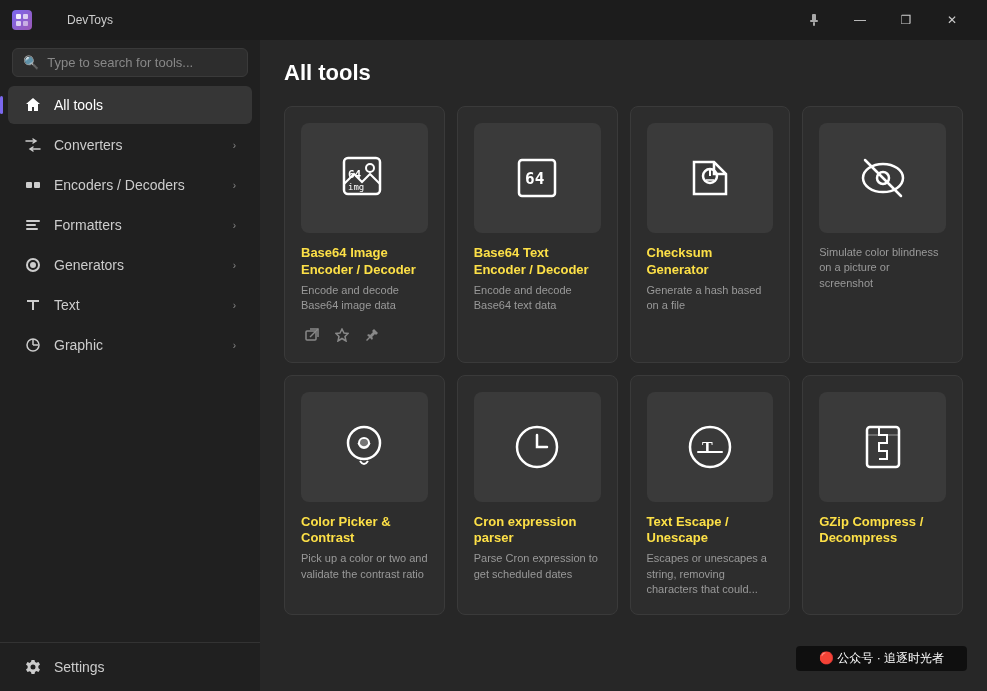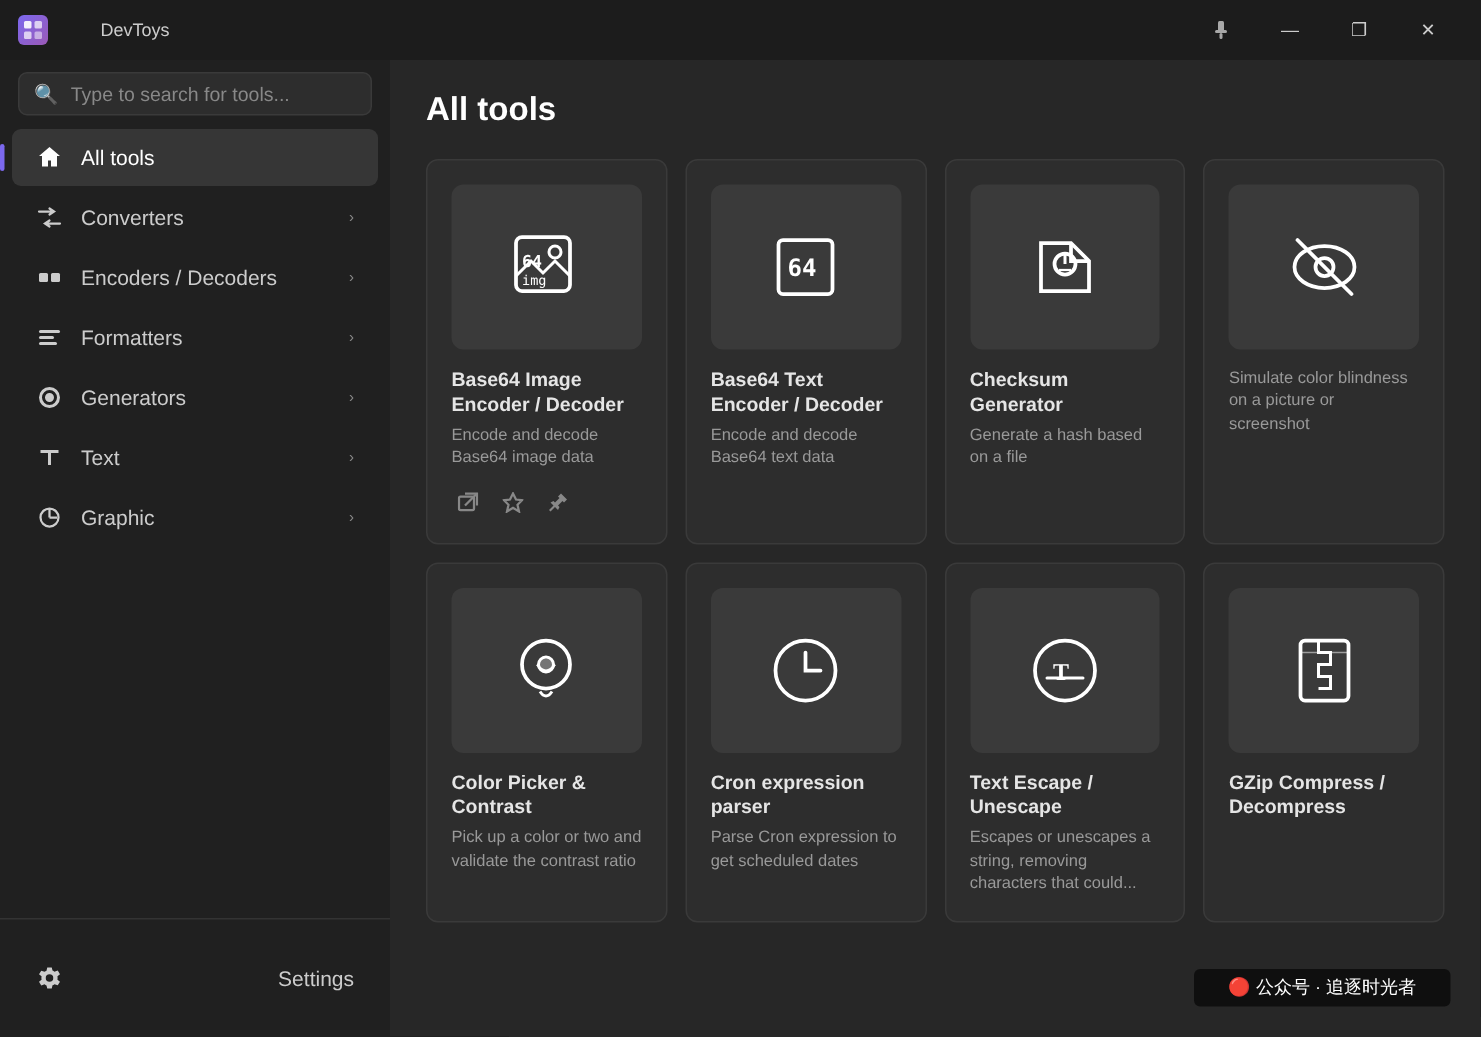--- a/index.html
+++ b/index.html
@@ -134,22 +134,21 @@
     }
     .nav-item-label { flex: 1; }
     .nav-item-chevron {
       font-size: 10px;
       color: #888;
     }
 
     .sidebar-spacer { flex: 1; }
     .sidebar-bottom {
       border-top: 1px solid #333;
-      padding: 19px 0;
-      text-align: right;
+      padding: 4px 0;
     }
 
     
     .main-content {
       flex: 1;
       background: #272727;
       padding: 20px 24px;
       overflow-y: auto;
     }
     .page-title {
@@ -185,21 +184,21 @@
       align-items: center;
       justify-content: center;
       margin-bottom: 12px;
       font-size: 42px;
       color: #22c55e;
     }
 
     .tool-name {
       font-size: 13px;
       font-weight: 600;
-      color: #e5e5e5;
+      color: #fde047;
       margin-bottom: 4px;
       line-height: 1.3;
     }
     .tool-desc {
       font-size: 11px;
       color: #999;
       line-height: 1.4;
       flex: 1;
     }
 

